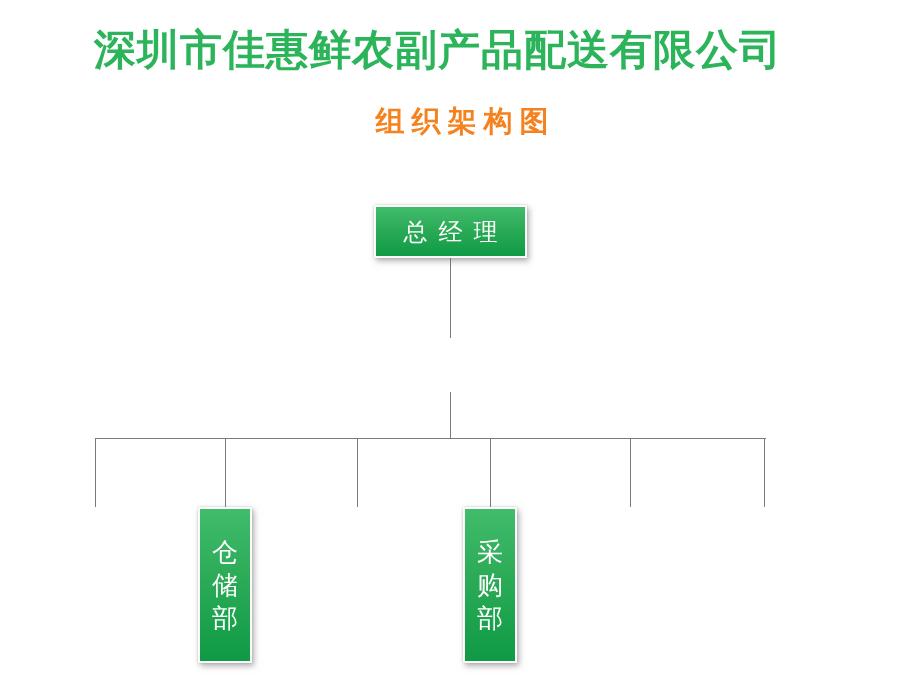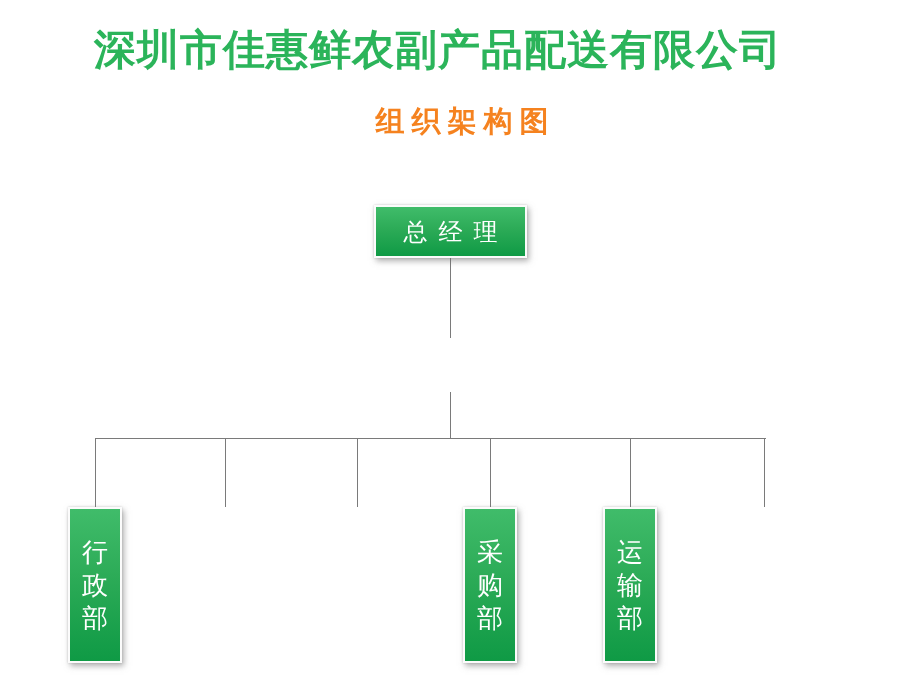--- a/index.html
+++ b/index.html
@@ -117,22 +117,21 @@
   <div class="connector line-drop line-drop-1"></div>
   <div class="connector line-drop line-drop-2"></div>
   <div class="connector line-drop line-drop-3"></div>
   <div class="connector line-drop line-drop-4"></div>
   <div class="connector line-drop line-drop-5"></div>
   <div class="connector line-drop line-drop-6"></div>
 
   <div class="node node-gm">总经理</div>
 
 
-  <div class="node node-dept node-dept-1">行政部</div>
 
+  <div class="node node-dept node-dept-2">仓储部</div>
 
 
   <div class="node node-dept node-dept-4">采购部</div>
 
-  <div class="node node-dept node-dept-5">运输部</div>
 
 
 </div>
 
 </body></html>

